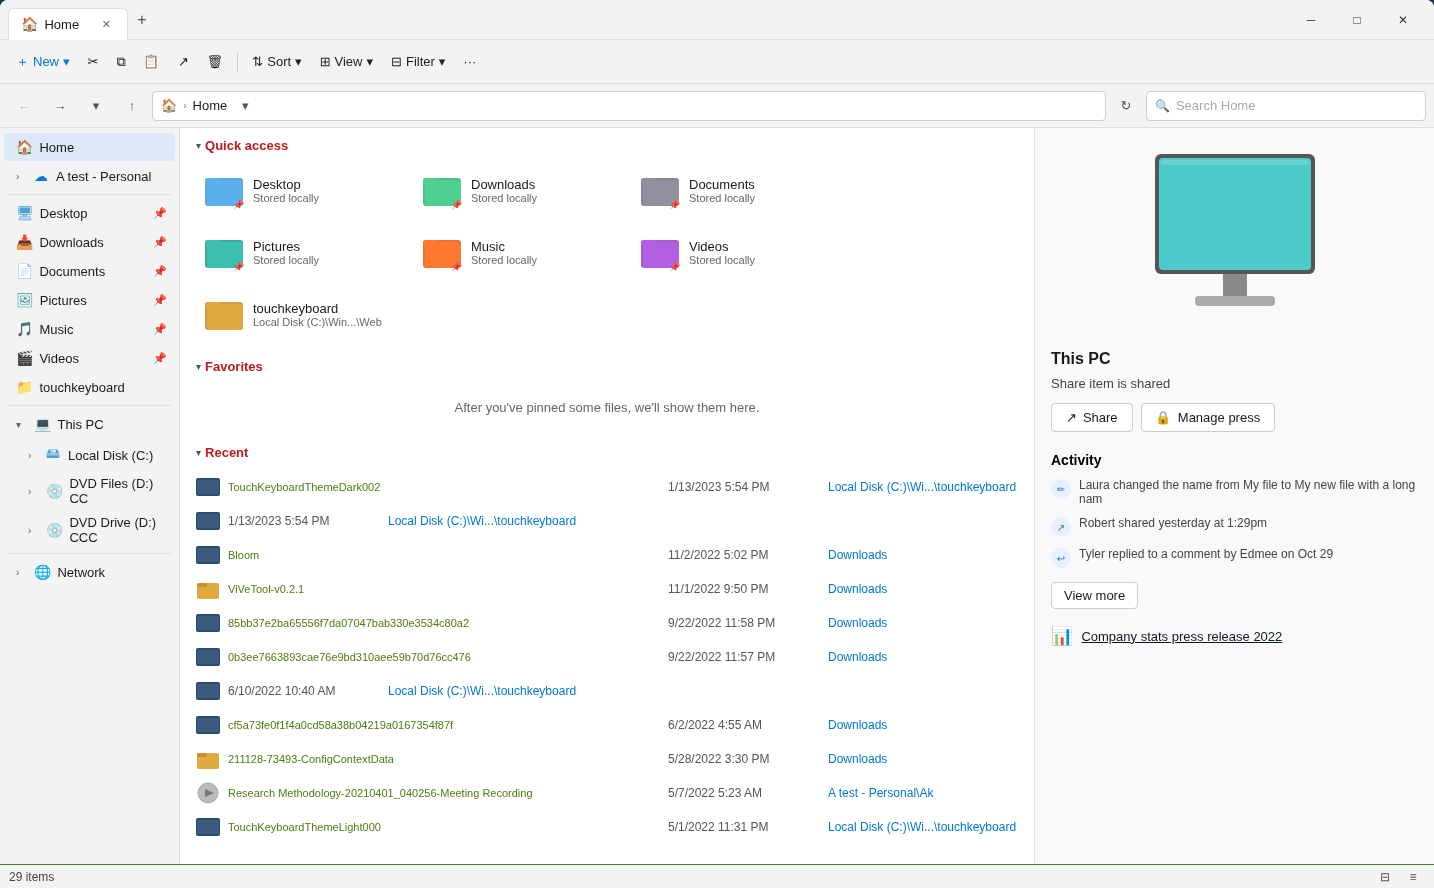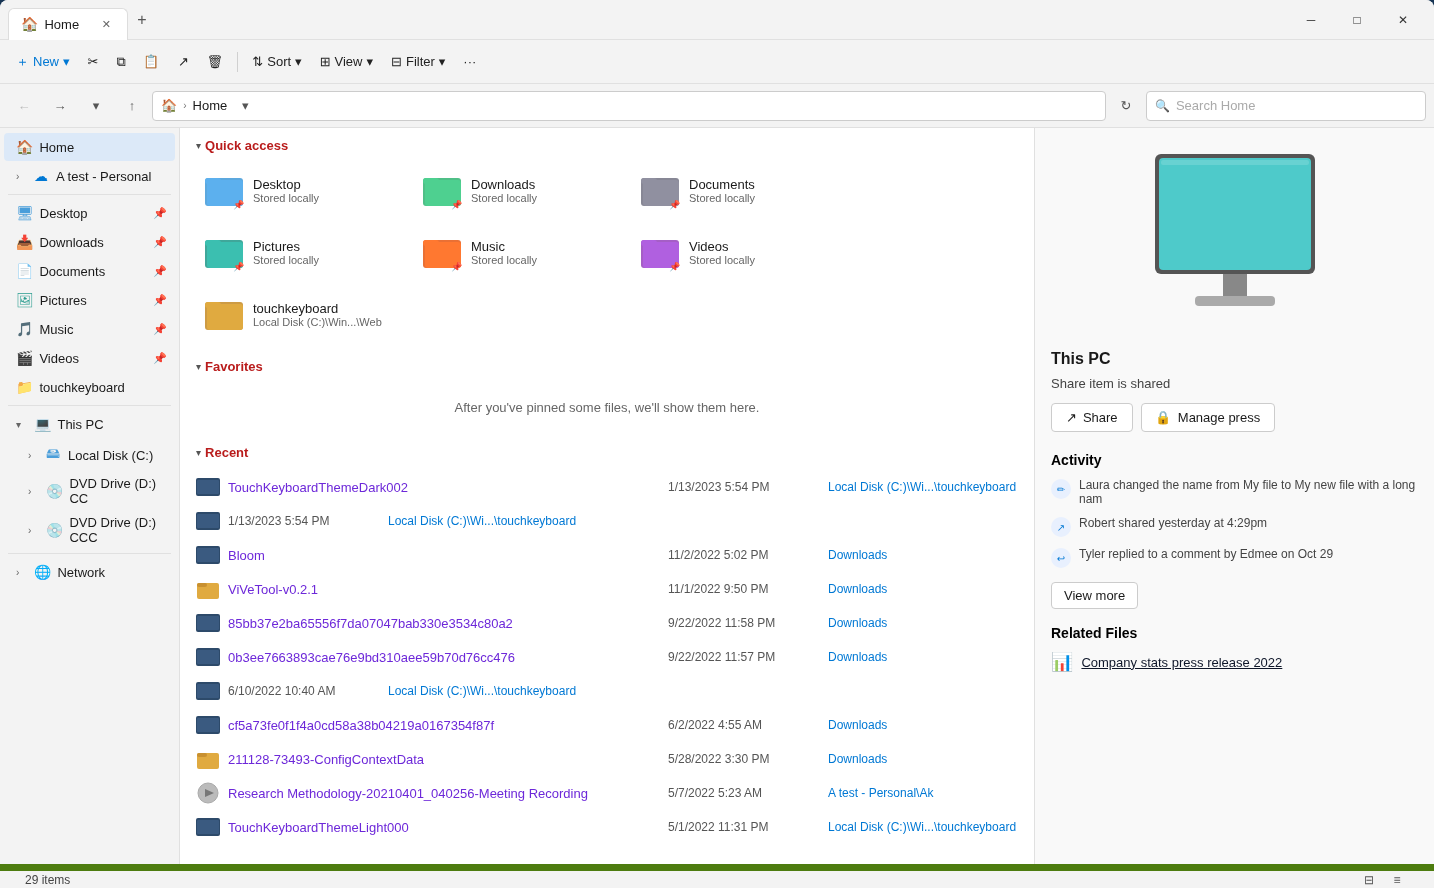--- a/index.html
+++ b/index.html
@@ -66,21 +66,21 @@
     .quick-access-grid { display: flex; flex-wrap: wrap; padding: 4px 16px 8px; gap: 8px; }
     .folder-tile { display: flex; align-items: center; gap: 8px; width: 210px; padding: 6px 8px; border-radius: 4px; cursor: pointer; border: 1px solid transparent; }
     .folder-icon-wrapper { position: relative; width: 40px; height: 40px; display: flex; align-items: center; justify-content: center; }
     .folder-info .folder-name { font-size: 13px; color: #1a1a1a; font-weight: 500; }
     .folder-info .folder-sub { font-size: 11px; color: #666; }
 
     
     .recent-list { padding: 4px 0; }
     .recent-item { display: flex; align-items: center; padding: 5px 16px; cursor: pointer; }
     .recent-file-icon { width: 24px; height: 24px; margin-right: 8px; flex-shrink: 0; }
-    .recent-name { flex: 0 0 440px; font-size: 13px; color: #6d28d9; white-space: nowrap; overflow: hidden; text-overflow: ellipsis; }
+    .recent-name { flex: 0 0 440px; font-size: 11px; color: #4d7c0f; white-space: nowrap; overflow: hidden; text-overflow: ellipsis; }
     .recent-date { flex: 0 0 160px; font-size: 12px; color: #555; }
     .recent-location { flex: 1; font-size: 12px; color: #0078d4; white-space: nowrap; overflow: hidden; text-overflow: ellipsis; }
 
     .favorites-placeholder { padding: 20px 16px; color: #666; font-size: 13px; text-align: center; }
 
     
     .right-panel { width: 400px; background: #f9f9f9; border-left: 1px solid #e0e0e0; overflow-y: auto; padding: 16px; }
     .right-panel::-webkit-scrollbar { width: 4px; }
     .right-panel::-webkit-scrollbar-thumb { background: #ccc; border-radius: 2px; }
 
@@ -95,21 +95,21 @@
     .activity-item { display: flex; align-items: flex-start; gap: 8px; margin-bottom: 10px; }
     .activity-icon { width: 20px; height: 20px; background: #e8f0fe; border-radius: 50%; display: flex; align-items: center; justify-content: center; font-size: 10px; color: #0078d4; flex-shrink: 0; margin-top: 1px; }
     .activity-text { font-size: 12px; color: #444; flex: 1; }
     .view-more-btn { font-size: 13px; color: #1a1a1a; background: #fff; border: 1px solid #ccc; padding: 5px 12px; border-radius: 4px; cursor: pointer; margin-top: 4px; margin-bottom: 16px; }
 
     .related-title { font-size: 14px; font-weight: 600; margin-bottom: 10px; }
     .related-item { display: flex; align-items: center; gap: 8px; }
     .related-file-icon { font-size: 18px; color: #0078d4; }
     .related-filename { font-size: 13px; color: #0f172a; text-decoration: underline; }
 
-    .statusbar { height: 24px; background: #f3f3f3; border-top: 7px solid #4d7c0f; display: flex; align-items: center; padding: 0 25px; gap: 8px; }
+    .statusbar { height: 24px; background: #f3f3f3; border-top: 1px solid #4d7c0f; display: flex; align-items: center; padding: 0 9px; gap: 8px; }
     .status-text { font-size: 12px; color: #444; }
     .status-right { margin-left: auto; display: flex; gap: 4px; }
     .view-toggle { width: 24px; height: 20px; display: flex; align-items: center; justify-content: center; cursor: pointer; color: #555; font-size: 12px; border-radius: 3px; }
 
     
     .icon-blue { color: #4a9eda; }
     .icon-green { color: #3cb87a; }
     .icon-gray { color: #7a7a8a; }
     .icon-purple { color: #9b4dc0; }
     .icon-teal { color: #2a9d8f; }
@@ -258,21 +258,21 @@
         <span class="item-label">This PC</span>
       </div>
       <div class="sidebar-item" style="padding-left: 24px;">
         <span class="expand-icon">›</span>
         <span class="item-icon" style="color:#4a9eda">🖴</span>
         <span class="item-label">Local Disk (C:)</span>
       </div>
       <div class="sidebar-item" style="padding-left: 24px;">
         <span class="expand-icon">›</span>
         <span class="item-icon" style="color:#888">💿</span>
-        <span class="item-label">DVD Drive (D:) CC</span>
+        <span class="item-label">DVD Files (D:) CC</span>
       </div>
       <div class="sidebar-item" style="padding-left: 24px;">
         <span class="expand-icon">›</span>
         <span class="item-icon" style="color:#888">💿</span>
         <span class="item-label">DVD Drive (D:) CCC</span>
       </div>
 
       <div class="sidebar-divider"></div>
 
       <div class="sidebar-item">
@@ -543,31 +543,30 @@
 
       <div class="activity-section">
         <div class="activity-title">Activity</div>
 
         <div class="activity-item">
           <div class="activity-icon">✏</div>
           <div class="activity-text">Laura changed the name from My file to My new file with a long nam</div>
         </div>
         <div class="activity-item">
           <div class="activity-icon">↗</div>
-          <div class="activity-text">Robert shared yesterday at 4:29pm</div>
+          <div class="activity-text">Robert shared yesterday at 1:29pm</div>
         </div>
         <div class="activity-item">
           <div class="activity-icon">↩</div>
           <div class="activity-text">Tyler replied to a comment by Edmee on Oct 29</div>
         </div>
 
         <button class="view-more-btn">View more</button>
       </div>
 
-      <div class="related-title">Related Files</div>
       <div class="related-item">
         <span class="related-file-icon">📊</span>
         <span class="related-filename">Company stats press release 2022</span>
       </div>
     </div>
 
   </div>
 
   <div class="statusbar">
     <span class="status-text">29 items</span>

